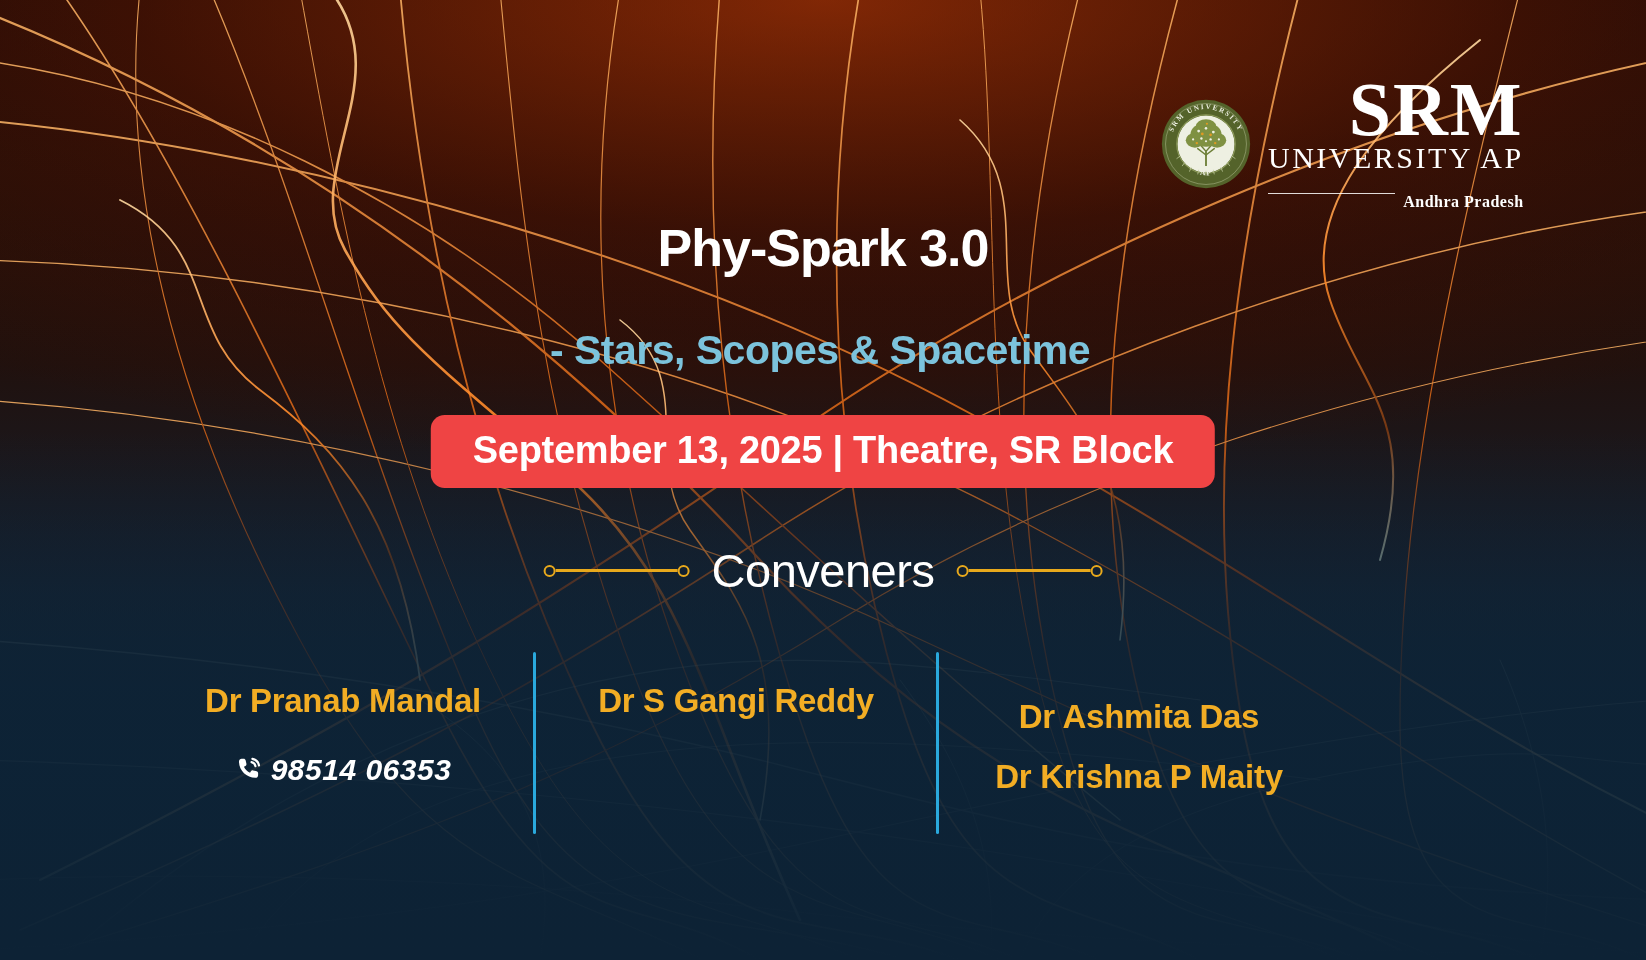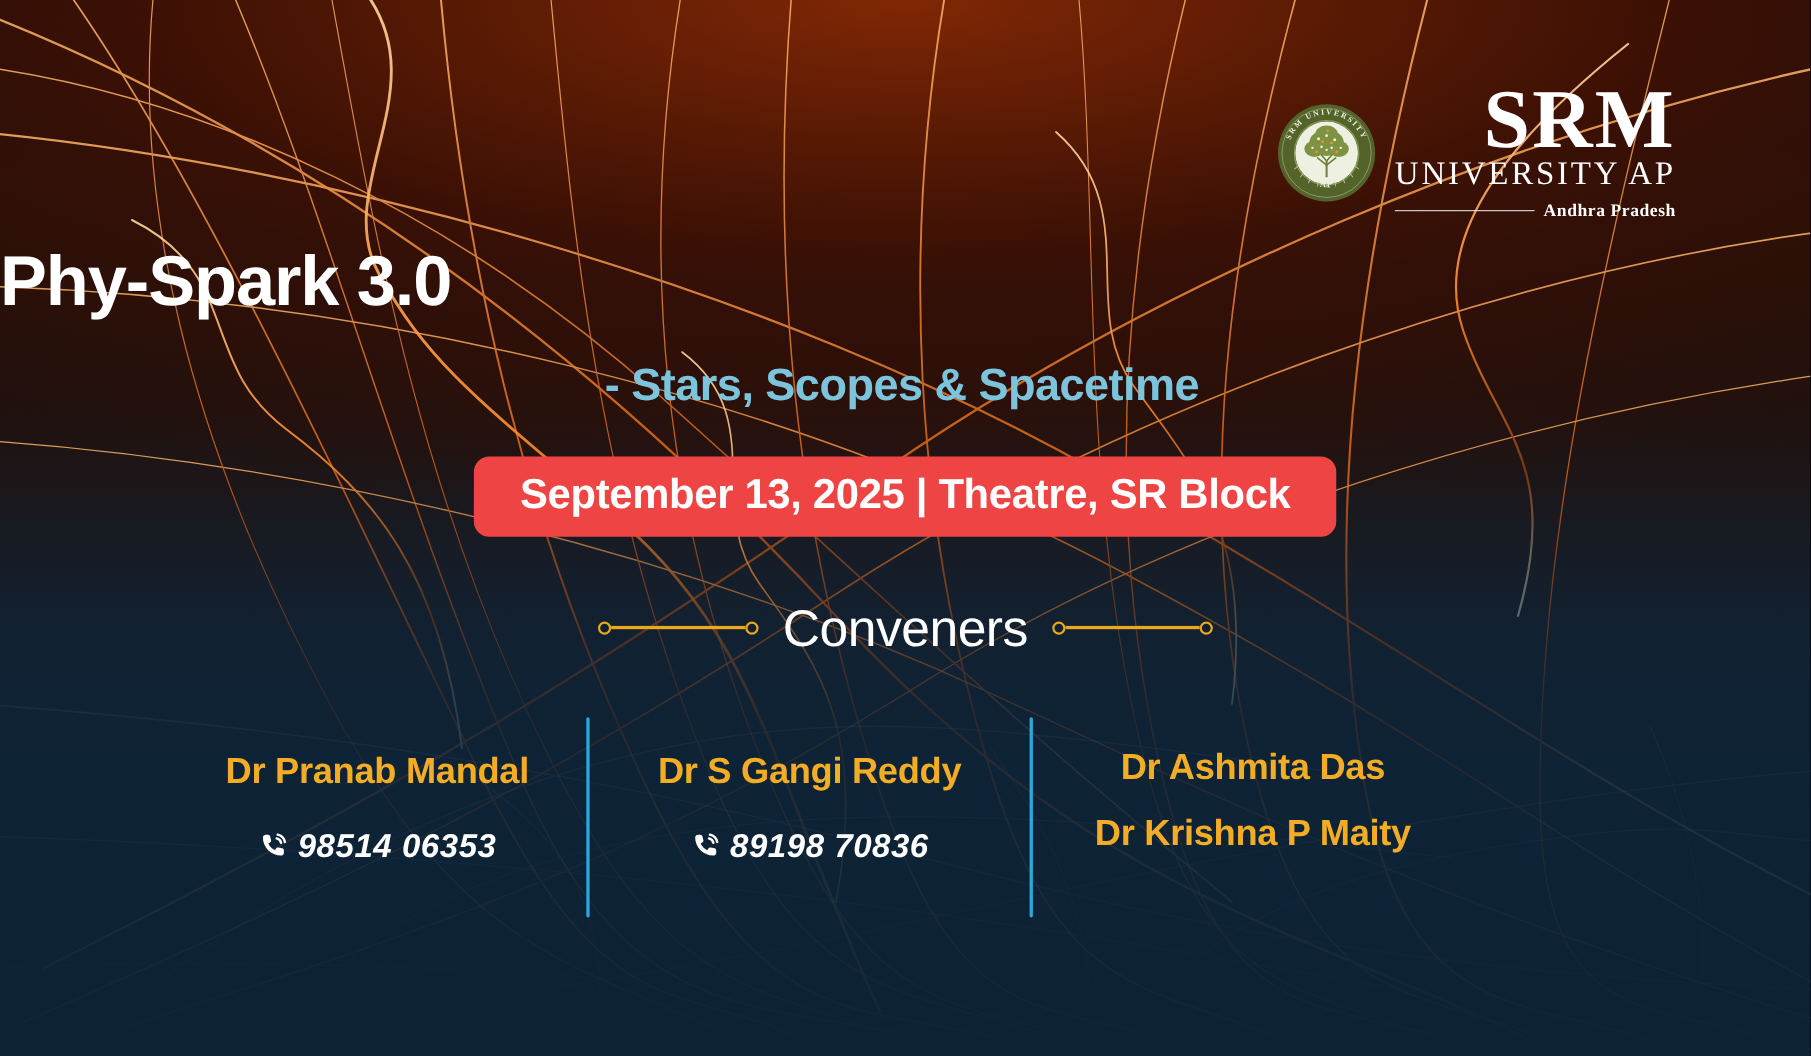--- a/index.html
+++ b/index.html
@@ -37,31 +37,31 @@
   .wordmark{ display:flex; flex-direction:column; align-items:flex-end; }
   .wm-srm{
     font-family:"Liberation Serif", serif; font-weight:700;
     font-size:76px; line-height:0.82; color:#ffffff; letter-spacing:2px;text-align:center;
   }
   .wm-univ{
     font-family:"Liberation Serif", serif;
     font-size:30px; line-height:1.05; color:#ffffff; letter-spacing:2.5px;
     margin-top:2px;
   }
-  .wm-rule-row{ display:flex; align-items:center; gap:8px; margin-top:9px; width:100%; }
+  .wm-rule-row{ display:flex; align-items:flex-start; gap:8px; margin-top:19px; width:100%; }
   .wm-rule{ flex:1; height:1px; background:rgba(255,255,255,0.85); }
   .wm-ap{
     font-family:"Liberation Serif", serif; font-weight:700;
     font-size:16px; color:#ffffff; letter-spacing:0.5px; white-space:nowrap;
   }
 
   
   .title{
-    position:absolute; top:218px; left:0; width:1646px; 
-    font-size:64px; font-weight:700; color:#ffffff; letter-spacing:-1px;
+    position:absolute; top:218px; left:0; width:1646px; text-align:center;
+    font-size:52px; font-weight:700; color:#ffffff; letter-spacing:-1px;
   }
   .subtitle{
     position:absolute; top:327px; left:0; width:1640px; text-align:center;
     font-size:41px; font-weight:700; color:#7cc3dc; letter-spacing:-0.5px;
   }
 
   .date-pill{
     position:absolute; top:415px; left:50%; transform:translateX(-50%);
     background:#ef4444; border-radius:14px;
     padding:14px 42px 16px;
@@ -93,21 +93,21 @@
   .col-c{ width:400px; }
   .vdiv{
     width:3px; height:182px; background:#2aa9dd; flex:none; margin-top:4px;
     border-radius:2px;
   }
   .conv-name{
     font-size:33px; font-weight:700; color:#f2ad24; white-space:nowrap;
     letter-spacing:-0.3px;
   }
   .col-a .conv-name, .col-b .conv-name{ margin-top:34px; }
-  .col-c .conv-name{ margin-top:30px; }
+  .col-c .conv-name{ margin-top:50px; }
   .col-c .conv-name + .conv-name{ margin-top:22px; }
 
   .phone-row{
     display:flex; align-items:center; margin-top:32px;
   }
   .phone-icon{ width:36px; height:36px; flex:none; }
   .phone-num{
     font-size:30px; font-weight:700; font-style:italic; color:#ffffff;
     letter-spacing:0.5px; white-space:nowrap;
   }
@@ -294,32 +294,20 @@
           </svg>
         </span>
         <span class="phone-num">98514 06353</span>
       </div>
     </div>
 
     <div class="vdiv"></div>
 
     <div class="col col-b">
       <div class="conv-name">Dr S Gangi Reddy</div>
-      <div class="phone-row">
-        <span class="phone-icon">
-          <svg viewBox="0 0 36 36" width="36" height="36" aria-hidden="true">
-            <path d="M6.5 9.2c0-1.6 1.3-2.9 2.9-2.9h2.2c1 0 1.9.7 2.1 1.7l.9 3.8c.2.9-.2 1.8-1 2.2l-1.7 1c1.3 2.9 3.7 5.3 6.6 6.6l1-1.7c.5-.8 1.4-1.2 2.3-1l3.8.9c1 .2 1.7 1.1 1.7 2.1v2.2c0 1.6-1.3 2.9-2.9 2.9C14.6 27 6.5 18.9 6.5 9.2z" fill="#ffffff" transform="translate(-2,1) scale(0.92)"></path>
-            <g fill="none" stroke="#ffffff" stroke-linecap="round">
-              <path d="M20.5 14.2a5.2 5.2 0 0 0-4.0-4.0" stroke-width="2.2"></path>
-              <path d="M24.0 13.4a8.6 8.6 0 0 0-6.6-6.6" stroke-width="2.2"></path>
-            </g>
-          </svg>
-        </span>
-        <span class="phone-num">89198 70836</span>
-      </div>
     </div>
 
     <div class="vdiv"></div>
 
     <div class="col col-c">
       <div class="conv-name">Dr Ashmita Das</div>
       <div class="conv-name">Dr Krishna P Maity</div>
     </div>
 
   </div>

